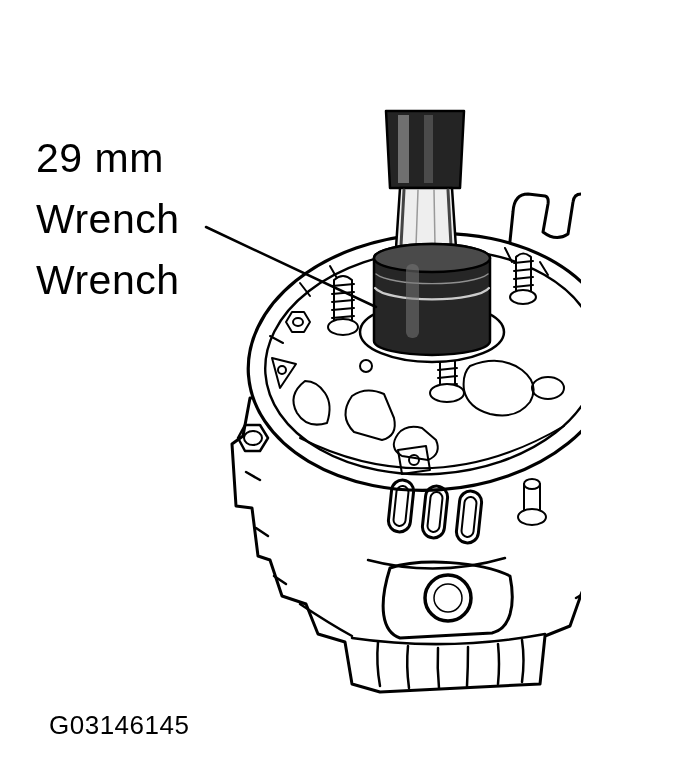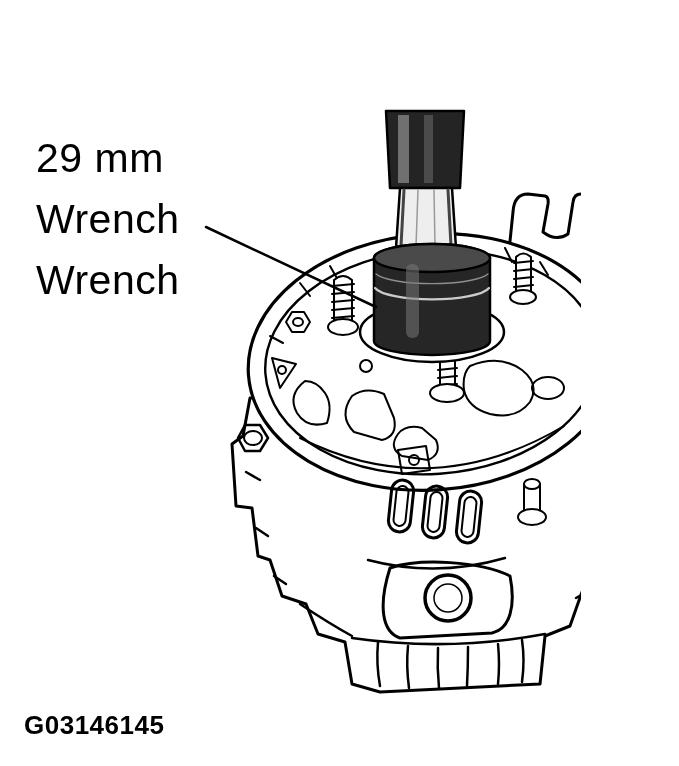--- a/index.html
+++ b/index.html
@@ -28,26 +28,25 @@
     left: 36px;
     top: 92px;
     color: #000000;
     font-size: 41px;
     line-height: 61px;
     letter-spacing: 0.5px;
     white-space: nowrap;
   }
   .figure-id {
     position: absolute;
-    left: 24px;
+    left: 49px;
     top: 674px;
     color: #000000;
     font-size: 26px;
     letter-spacing: 0.5px;
-    font-weight: bold;
   }
 </style>
 </head>
 <body>
 
 <div class="canvas">
 
   <svg class="illustration" viewBox="0 0 679 766" xmlns="http://www.w3.org/2000/svg" fill="none" stroke="#000000" stroke-width="2.5" stroke-linecap="round" stroke-linejoin="round">
 
     <g>

